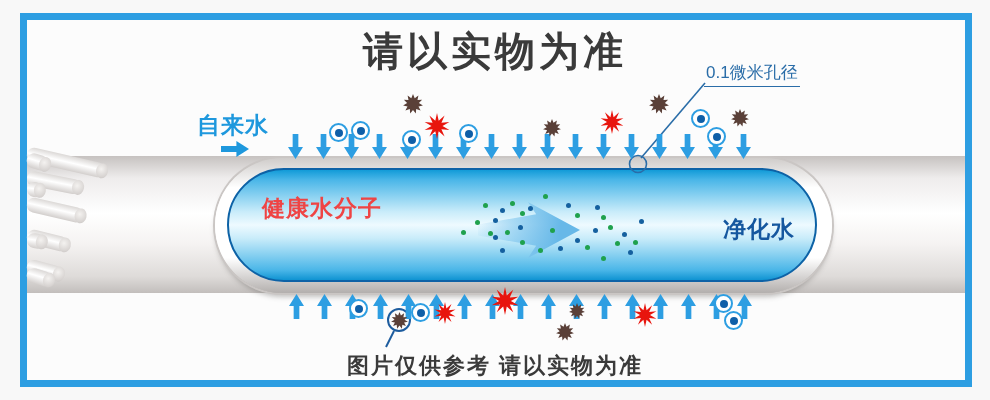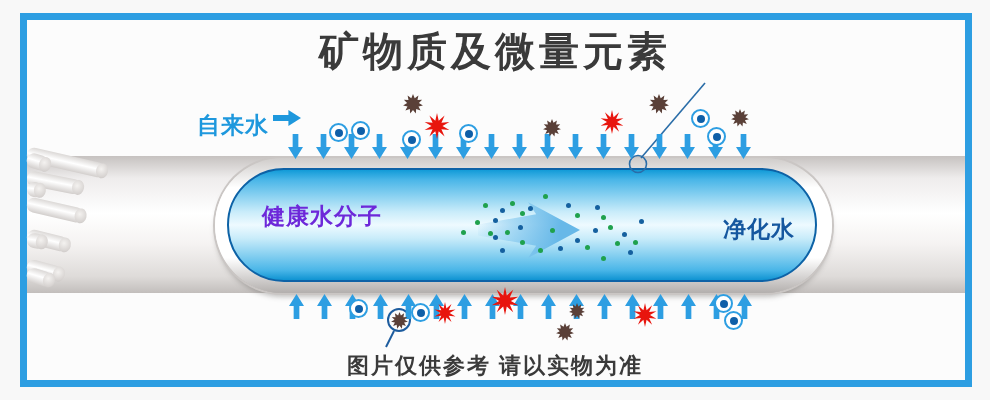--- a/index.html
+++ b/index.html
@@ -34,53 +34,54 @@
   .sm-arrow.down{clip-path:polygon(31% 0,69% 0,69% 52%,100% 52%,50% 100%,0 52%,31% 52%);}
   .sm-arrow.up{clip-path:polygon(50% 0,100% 48%,69% 48%,69% 100%,31% 100%,31% 48%,0 48%);}
   
   .p-dot{position:absolute;width:15px;height:15px;border:2px solid #2d9ee2;border-radius:50%;
          background:#fff;display:flex;align-items:center;justify-content:center;}
   .p-dot span{width:8px;height:8px;border-radius:50%;background:#0f5fa8;display:block;}
   .p-svg{position:absolute;}
   
   .title{position:absolute;left:0;top:24px;width:990px;text-align:center;
          font-size:40px;font-weight:bold;color:#3a3a3a;letter-spacing:4px;}
-  .tap{position:absolute;left:197px;top:110px;display:flex;
-       font-size:23px;font-weight:bold;color:#1e98dd;letter-spacing:1px;}
+  .tap{position:absolute;left:197px;top:110px;display:flex;align-items:center;
+       font-size:23px;font-weight:bold;color:#1e98dd;letter-spacing:1px;flex-direction:column;}
   .tap-arrow{width:28px;height:16px;margin-left:4px;background:#1e98dd;
        clip-path:polygon(0 32%,55% 32%,55% 0,100% 50%,55% 100%,55% 68%,0 68%);}
   .pore{position:absolute;left:704px;top:61px;font-size:17px;color:#2a6da8;
         border-bottom:1.5px solid #2a6da8;padding:0 2px 2px 2px;}
-  .mem-text{position:absolute;left:262px;top:202px;font-size:23px;font-weight:bold;
-        color:#6d28d9;line-height:28px;letter-spacing:1px;text-align:right;}
+  .mem-text{position:absolute;left:262px;top:194px;font-size:23px;font-weight:bold;
+        color:#ef4444;line-height:28px;letter-spacing:1px;text-align:right;}
   .purified{position:absolute;left:723px;top:214px;font-size:23px;font-weight:bold;
         color:#15579f;letter-spacing:1px;}
   .sediment{position:absolute;left:268px;top:331px;font-size:17px;color:#5b9bd0;letter-spacing:1px;}
   .disclaimer{position:absolute;left:0;top:351px;width:990px;text-align:center;
         font-size:22px;font-weight:600;color:#3a3a3a;letter-spacing:2px;}
   .overlay{position:absolute;left:0;top:0;width:990px;height:400px;pointer-events:none;}
 </style>
 </head>
 <body>
 
 <div id="stage">
   <div class="frame"></div>
   <div class="pipe"></div>
 
   <div class="shell"></div>
   <div class="membrane"></div>
   <div class="flow-arrow"></div>
 
-  <div class="title">矿物质及微量元素</div>
+  <div class="title">请以实物为准</div>
 
   <div class="tap">
     <span>自来水</span>
     <span class="tap-arrow"></span>
   </div>
 
+  <div class="pore">0.1微米孔径</div>
 
   <div class="mem-text">
     <div>健康水分子</div>
   </div>
 
   <div class="purified">净化水</div>
 
 
   <div class="disclaimer">图片仅供参考 请以实物为准</div>
 

